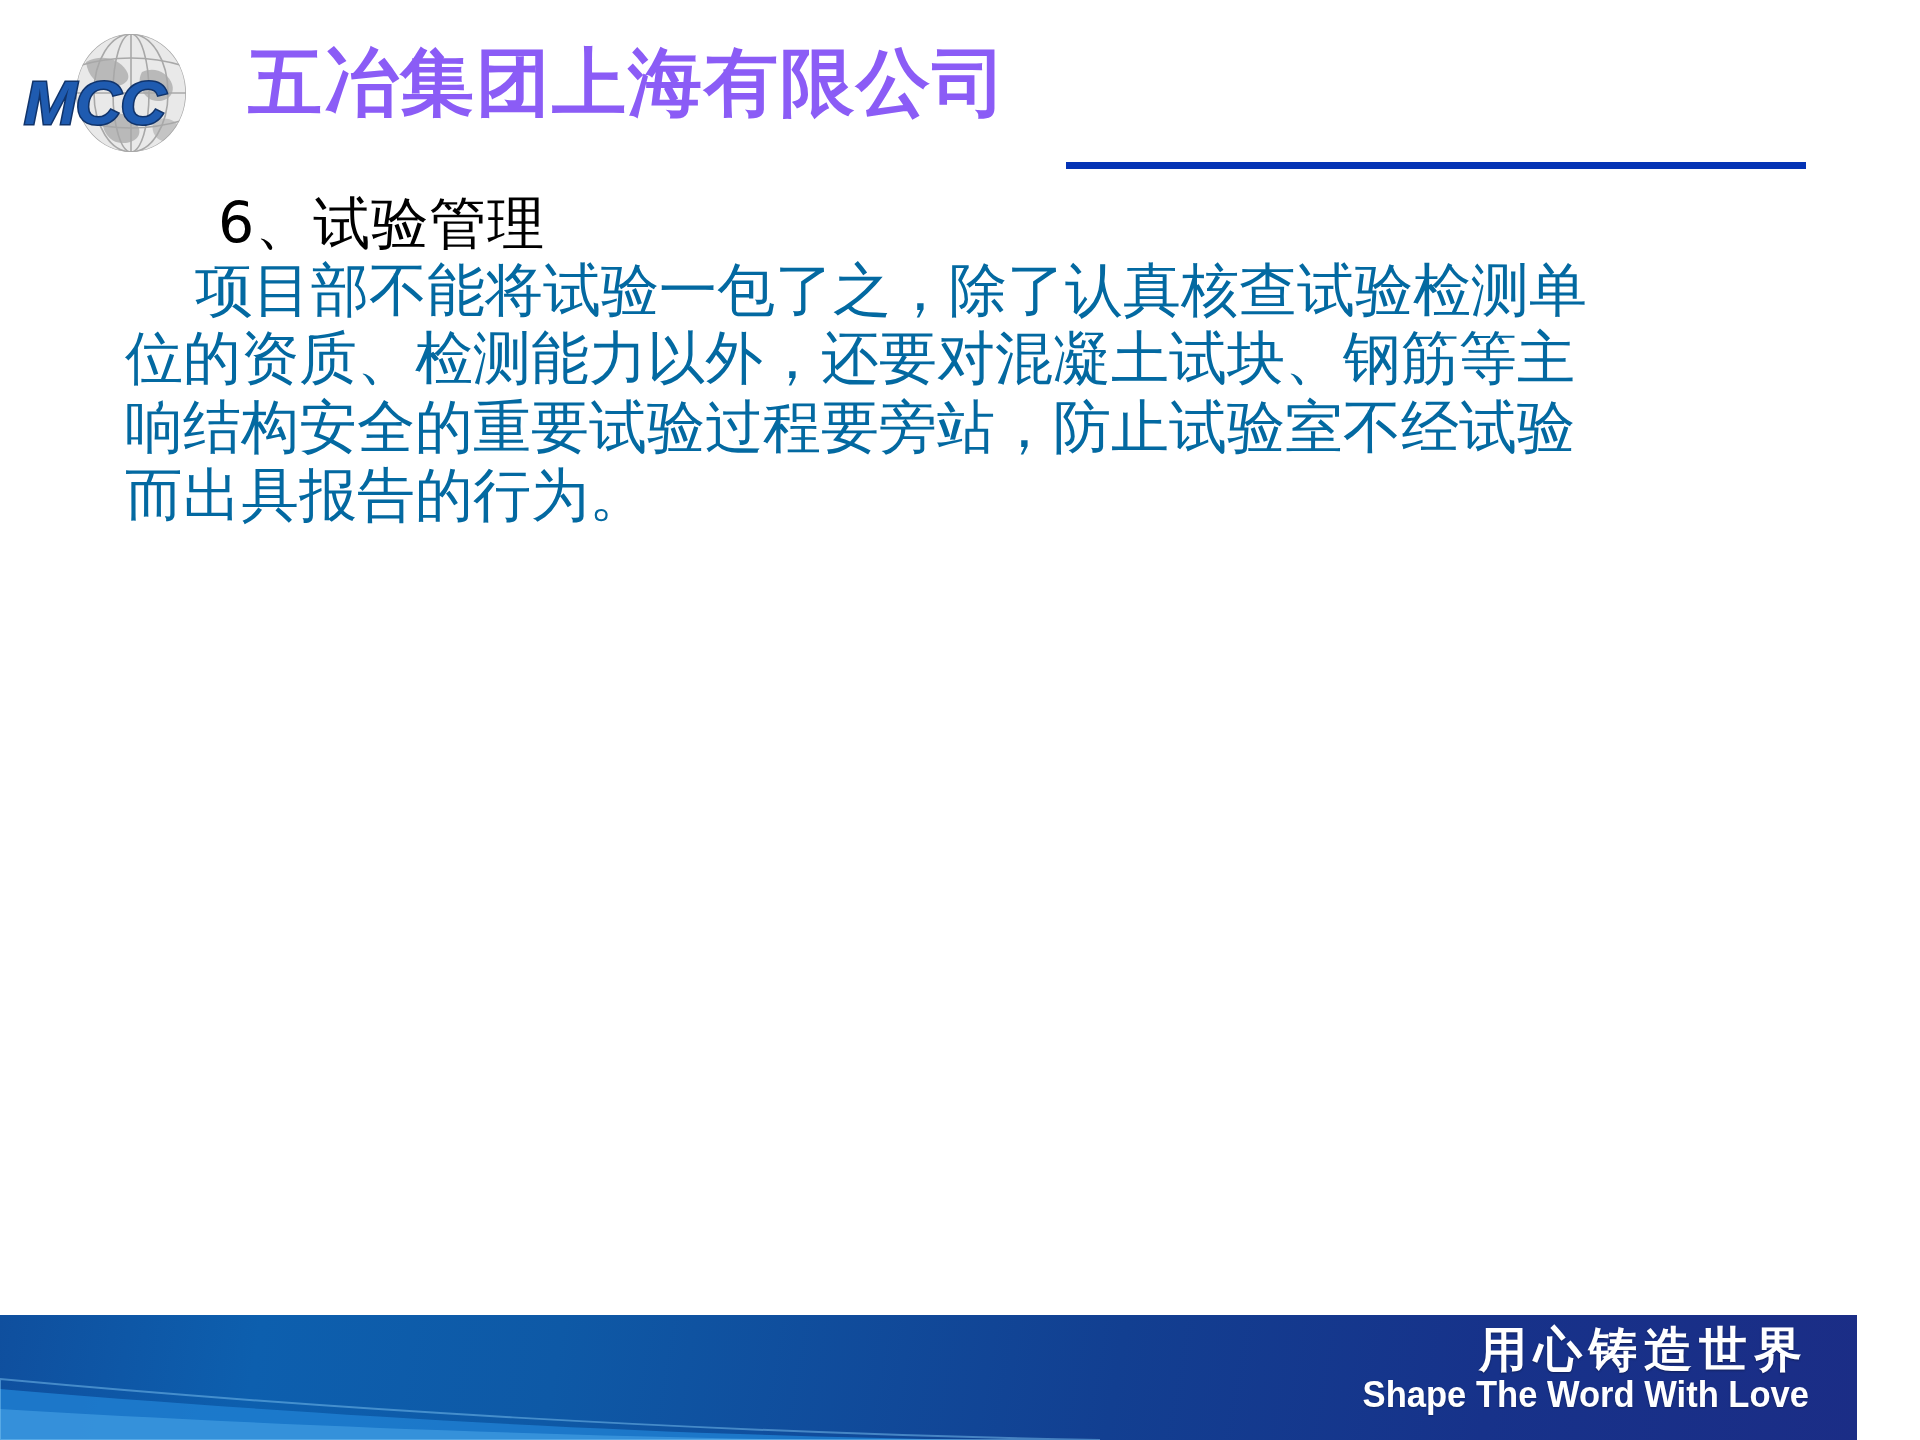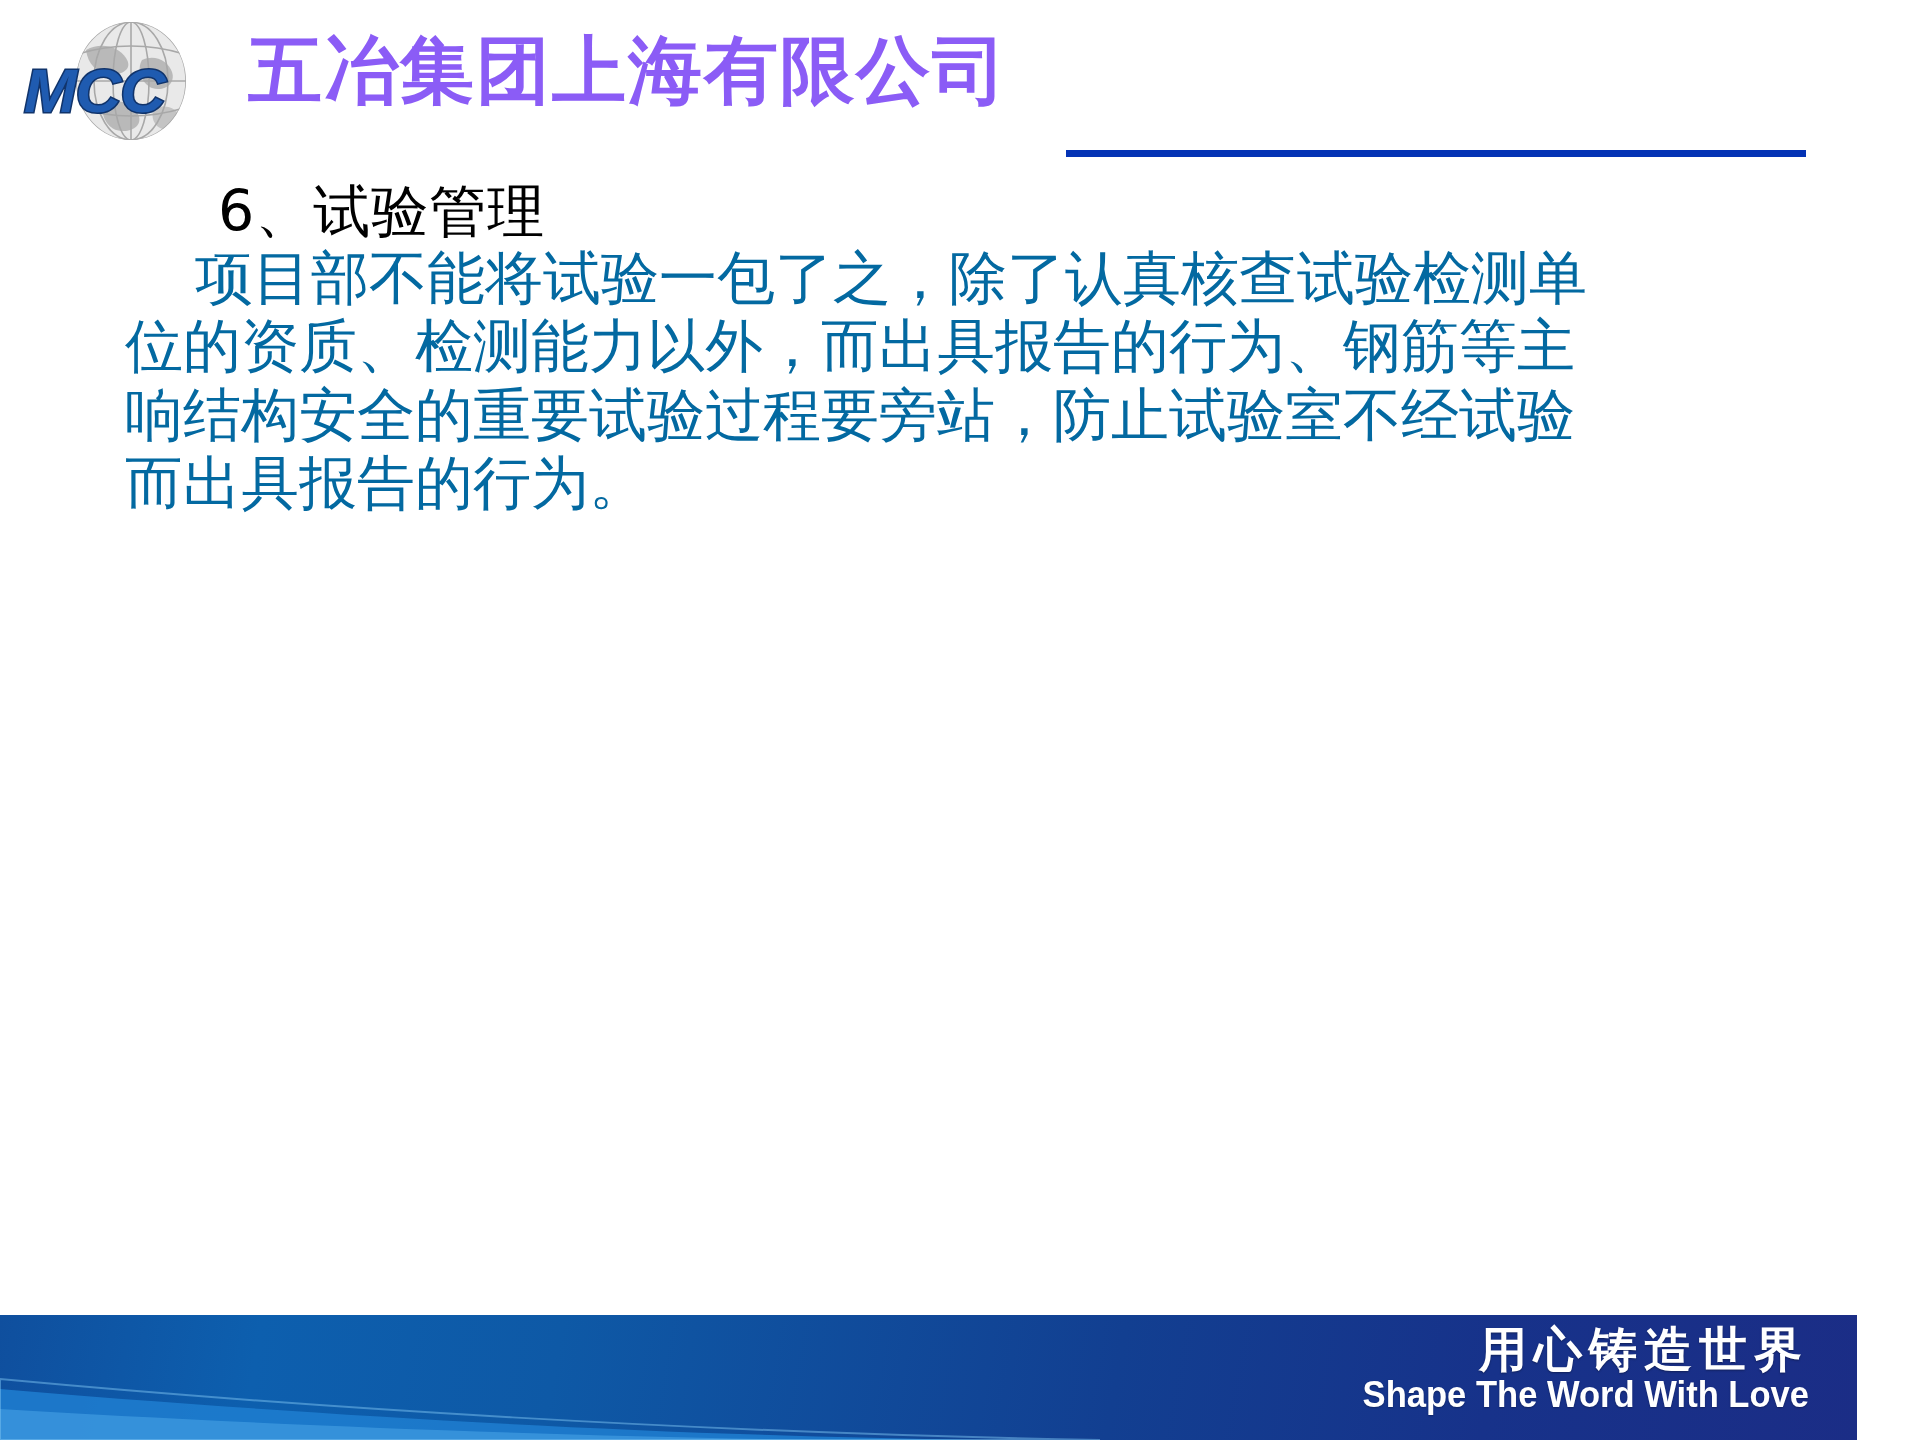--- a/index.html
+++ b/index.html
@@ -11,20 +11,21 @@
     width: 1920px;
     height: 1440px;
     font-family: "Liberation Sans", "DejaVu Sans", sans-serif;
     overflow: hidden;
     position: relative;
   }
   .slide {
     position: absolute;
     inset: 0;
     background: #ffffff;
+    margin-top: 12px;
   }
 
   
   .header {
     position: absolute;
     left: 0;
     top: 0;
     width: 1920px;
     height: 165px;
   }
@@ -196,21 +197,21 @@
 
     <div class="header-title">五冶集团上海有限公司</div>
     <div class="header-rule"></div>
   </div>
 
   <div class="content">
     <p class="heading-line">6、试验管理</p>
 
     <div class="body-lines">
       <p class="body-line first">项目部不能将试验一包了之，除了认真核查试验检测单</p>
-      <p class="body-line">位的资质、检测能力以外，而出具报告的行为、钢筋等主</p>
+      <p class="body-line">位的资质、检测能力以外，还要对混凝土试块、钢筋等主</p>
       <p class="body-line">响结构安全的重要试验过程要旁站，防止试验室不经试验</p>
       <p class="body-line">而出具报告的行为。</p>
     </div>
   </div>
 
   <div class="footer">
     <svg class="footer-swoosh" viewBox="0 0 1920 125" preserveAspectRatio="none">
       <path d="M0 125 L0 74 C260 96 620 120 980 125 Z" fill="#1e7ed0" opacity="0.85"></path>
       <path d="M0 125 L0 94 C230 108 560 122 840 125 Z" fill="#4aa6e8" opacity="0.55"></path>
       <path d="M0 64 C300 92 700 118 1100 125 L1100 125 L0 125 Z" fill="none" stroke="#7cc2f0" stroke-width="2" opacity="0.5"></path>

